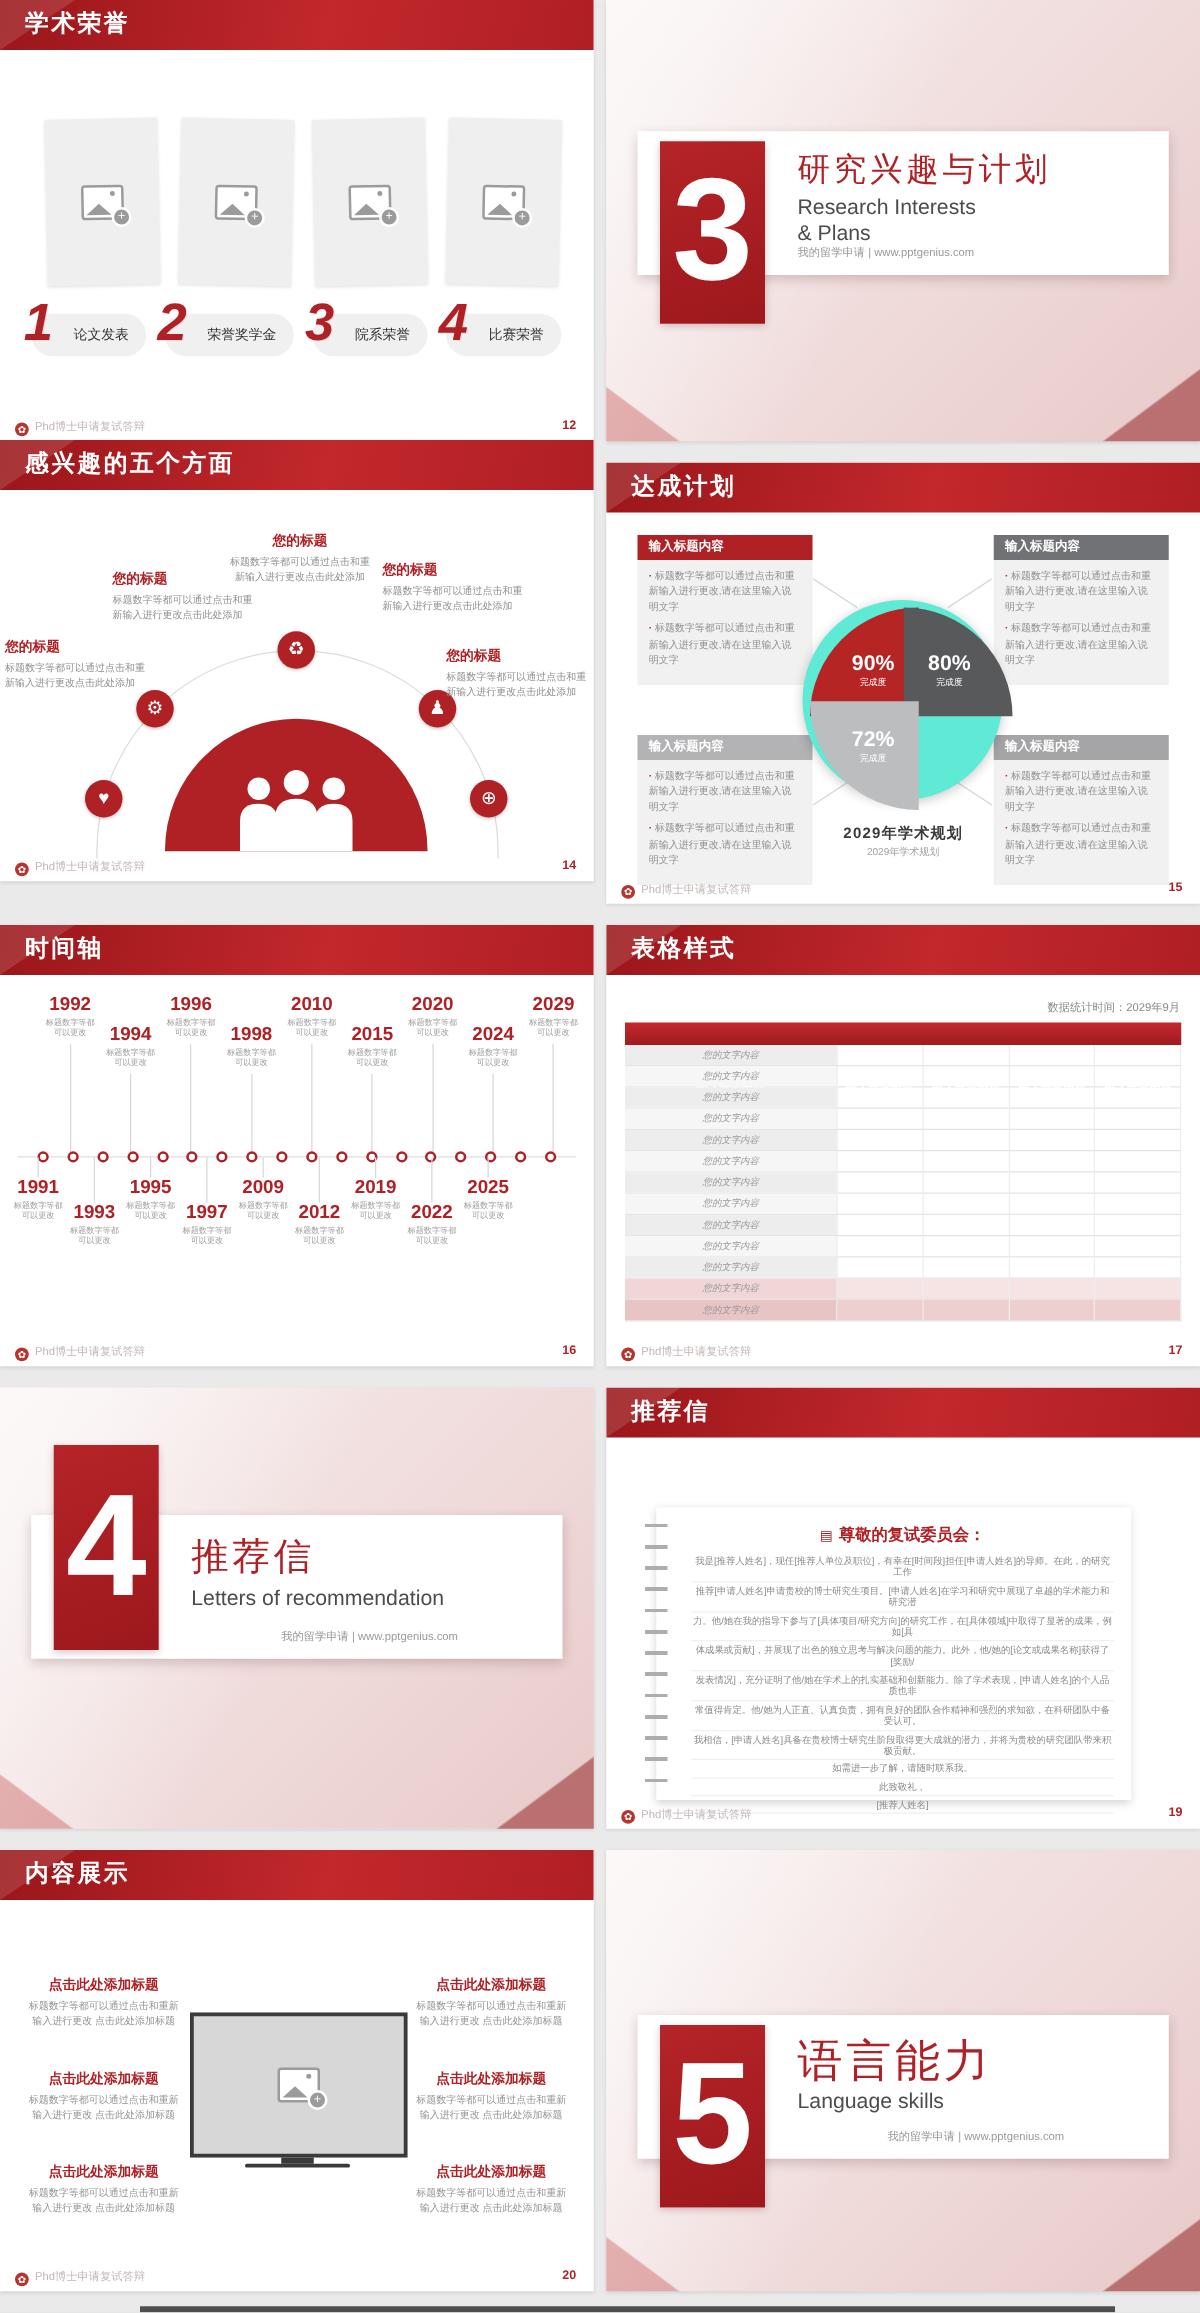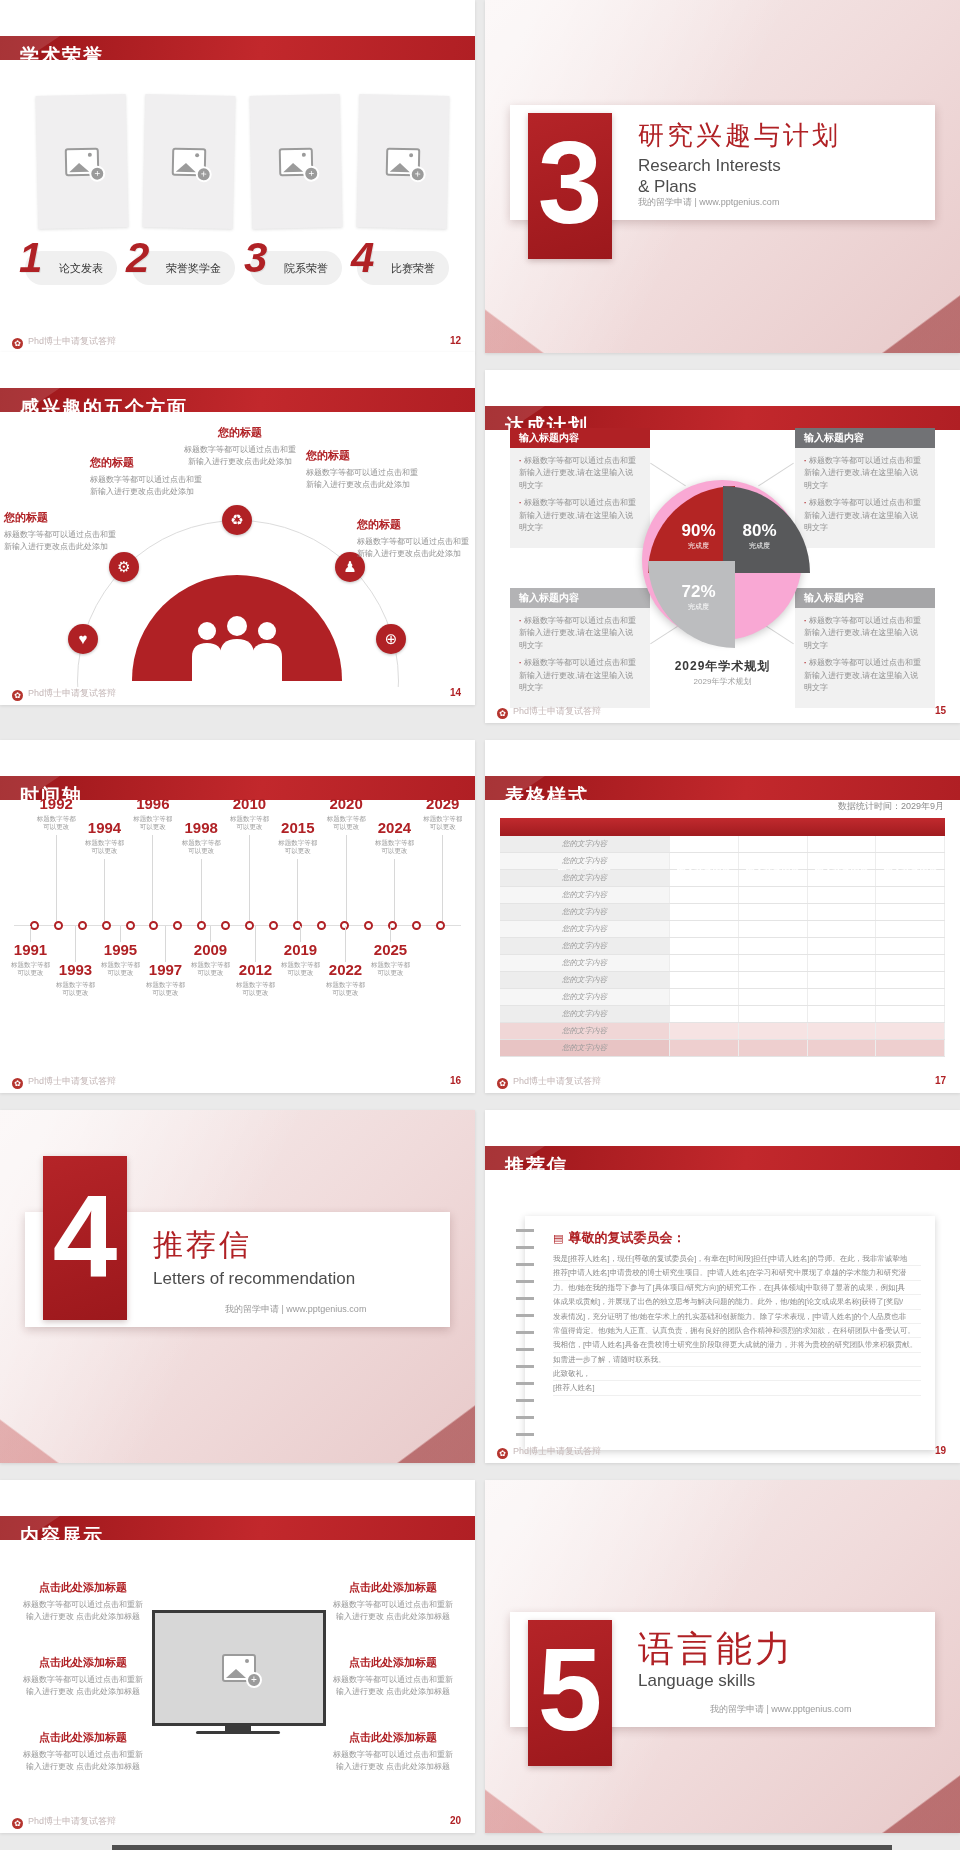--- a/index.html
+++ b/index.html
@@ -1,21 +1,21 @@
 <!DOCTYPE html>
 <html><head>
 <meta charset="utf-8">
 <style>
   html,body{margin:0;padding:0;background:#e4e4e4;font-family:"Liberation Sans","DejaVu Sans",sans-serif;}
   .page{position:relative;width:960px;height:1850px;background:#eaeaea;overflow:hidden;}
   .slide{position:absolute;width:475px;height:353px;background:#fff;overflow:hidden;box-shadow:0 1px 3px rgba(0,0,0,.10);}
   
-  .hdr{position:absolute;top:0;left:0;right:0;height:24px;
+  .hdr{position:absolute;top:0;left:0;right:0;height:40px;
        background:linear-gradient(100deg,#9a161a,#c2282c 55%,#b01f24);
-       color:#fff;font-size:19px;line-height:40px;padding-left:20px;font-weight:bold;letter-spacing:2px;box-sizing:border-box;margin-top:36px;}
+       color:#fff;font-size:19px;line-height:40px;padding-left:20px;font-weight:bold;letter-spacing:2px;box-sizing:border-box;}
   .hdr::after{content:"";position:absolute;left:0;top:0;border-top:40px solid rgba(255,255,255,.13);border-right:60px solid transparent;}
   
   .ftr{position:absolute;left:12px;right:14px;bottom:5px;height:13px;font-size:9px;color:#c4b6b6;}
   .logo{display:inline-block;width:11px;height:11px;border-radius:50%;background:#b5342e;color:#fff;
         font-size:8px;line-height:11px;text-align:center;vertical-align:-2px;margin-right:5px;}
   .pg{position:absolute;right:0;top:0;color:#b02125;font-weight:bold;font-size:10px;}
   
   .photos{position:absolute;left:37px;top:95px;display:flex;gap:17px;}
   .photo{width:90px;height:133px;background:#f0eff0;box-shadow:0 1px 3px rgba(0,0,0,.12);display:flex;align-items:center;justify-content:center;}
   .photo:nth-child(odd){transform:rotate(-1.2deg);}
@@ -60,21 +60,21 @@
   
   .pbox{position:absolute;width:140px;}
   .pbox .ph{height:20px;line-height:20px;padding-left:9px;font-size:10px;font-weight:bold;color:#fff;}
   .pbox .pb{background:#f1f1f1;padding:7px 9px 9px;font-size:8px;color:#8f8f8f;line-height:1.55;}
   .pbox .bullet{margin-bottom:5px;}
   .pbox .bullet::before{content:"· ";color:#b02125;font-weight:bold;}
   .pboxes .pbox:nth-child(1){left:25px;top:58px;}  .pboxes .pbox:nth-child(1) .ph{background:#b02125;}
   .pboxes .pbox:nth-child(2){left:310px;top:58px;} .pboxes .pbox:nth-child(2) .ph{background:#717275;}
   .pboxes .pbox:nth-child(3){left:25px;top:218px;} .pboxes .pbox:nth-child(3) .ph{background:#b3b3b5;}
   .pboxes .pbox:nth-child(4){left:310px;top:218px;}.pboxes .pbox:nth-child(4) .ph{background:#a5a5a7;}
-  .pie{position:absolute;left:157px;top:110px;width:160px;height:160px;border-radius:50%;background:#f9a8d4;box-shadow:0 2px 9px rgba(0,0,0,.22);}
+  .pie{position:absolute;left:157px;top:110px;width:160px;height:160px;border-radius:50%;background:#5eead4;box-shadow:0 2px 9px rgba(0,0,0,.22);}
   .q{position:absolute;width:73px;height:73px;display:flex;flex-direction:column;align-items:center;justify-content:center;color:#fff;}
   .q .pv{font-size:17px;font-weight:bold;line-height:1;}
   .q .pl{font-size:7px;margin-top:2px;}
   .pie .q:nth-child(1){left:6px;top:6px;border-radius:146px 0 0 0;background:#b42524;padding:14px 0 0 14px;}
   .pie .q:nth-child(2){left:81px;top:6px;border-radius:0 146px 0 0;background:#58595b;padding:14px 14px 0 0;}
   .pie .q:nth-child(3){left:6px;top:81px;border-radius:0 0 0 146px;background:#bcbdbf;padding:0 0 14px 14px;}
   .pie .q:nth-child(4){left:81px;top:81px;border-radius:0 0 146px 0;background:#97989a;padding:0 14px 14px 0;}
   .cline{position:absolute;width:42px;height:1px;background:#d4d4d4;}
   .pcap1{position:absolute;left:0;right:0;top:288px;text-align:center;font-size:12px;font-weight:bold;color:#3a3a3a;letter-spacing:1px;}
   .pcap2{position:absolute;left:0;right:0;top:306px;text-align:center;font-size:8px;color:#a0a0a0;}
@@ -98,21 +98,21 @@
   .thead{display:flex;background:linear-gradient(#c12a2e,#a01b1f);height:18px;}
   .thc{flex:1;color:#fff;font-size:9px;font-weight:bold;text-align:center;line-height:18px;margin-top:44px;}
   .thead .thc:first-child{flex:0 0 38%;}
   .trow{display:flex;height:16px;border-bottom:1px solid #e4e4e4;}
   .tc{flex:1;border-right:1px solid #ededed;}
   .trow .tc:first-child{flex:0 0 38%;background:#ededed;font-size:7.5px;color:#9a9a9a;text-align:center;line-height:16px;font-style:italic;}
   .trow:nth-child(even) .tc:first-child{background:#f6f6f6;}
   .trow:nth-child(12){background:#f6e3e3;} .trow:nth-child(12) .tc:first-child{background:#f0d6d6;}
   .trow:nth-child(13){background:#eecfcf;} .trow:nth-child(13) .tc:first-child{background:#e8c4c4;}
   
-  .paper{position:absolute;left:40px;top:106px;width:410px;height:234px;background:#fff;box-shadow:0 2px 7px rgba(0,0,0,.18);}
+  .paper{position:absolute;left:40px;top:96px;width:380px;height:234px;background:#fff;box-shadow:0 2px 7px rgba(0,0,0,.18);text-align:center;}
   .rings{position:absolute;left:-9px;top:8px;bottom:8px;width:18px;
          background:repeating-linear-gradient(to bottom, transparent 0 5px, #adadad 5px 8px, transparent 8px 17px);}
   .sal{margin:13px 14px 5px 28px;font-size:13px;font-weight:bold;color:#b02125;}
   .book{color:#b02125;font-size:11px;margin-right:5px;}
   .lbody{margin:0 14px 0 28px;}
   .lline{font-size:7.5px;color:#8a8a8a;line-height:1.25;padding:2px 0 2px;border-bottom:1px solid #f0f0f0;}
   
   .cb{position:absolute;width:150px;text-align:center;}
   .cb .ct{font-size:11px;font-weight:bold;color:#b02125;margin-bottom:4px;}
   .cb .cd{font-size:8px;color:#949494;line-height:1.5;}
@@ -539,21 +539,21 @@
 
   <div class="slide" style="left:485px;top:1110px">
     <div class="hdr">推荐信</div>
     <div class="paper">
       <div class="rings"></div>
       <div class="sal">
         <span class="book">▤</span><span>尊敬的复试委员会：</span>
       </div>
       <div class="lbody">
 
-      <div class="lline">我是[推荐人姓名]，现任[尊敬的复试委员会]，有幸在[时间段]担任[申请人姓名]的导师。在此，我非常诚挚地</div>
+      <div class="lline">我是[推荐人姓名]，现任[推荐人单位及职位]，有幸在[时间段]担任[申请人姓名]的导师。在此，的研究工作</div>
           <div class="lline">推荐[申请人姓名]申请贵校的博士研究生项目。[申请人姓名]在学习和研究中展现了卓越的学术能力和研究潜</div>
           <div class="lline">力。他/她在我的指导下参与了[具体项目/研究方向]的研究工作，在[具体领域]中取得了显著的成果，例如[具</div>
           <div class="lline">体成果或贡献]，并展现了出色的独立思考与解决问题的能力。此外，他/她的[论文或成果名称]获得了[奖励/</div>
           <div class="lline">发表情况]，充分证明了他/她在学术上的扎实基础和创新能力。除了学术表现，[申请人姓名]的个人品质也非</div>
           <div class="lline">常值得肯定。他/她为人正直、认真负责，拥有良好的团队合作精神和强烈的求知欲，在科研团队中备受认可。</div>
           <div class="lline">我相信，[申请人姓名]具备在贵校博士研究生阶段取得更大成就的潜力，并将为贵校的研究团队带来积极贡献。</div>
           <div class="lline">如需进一步了解，请随时联系我。</div>
           <div class="lline">此致敬礼，</div>
           <div class="lline">[推荐人姓名]</div>
         </div>

